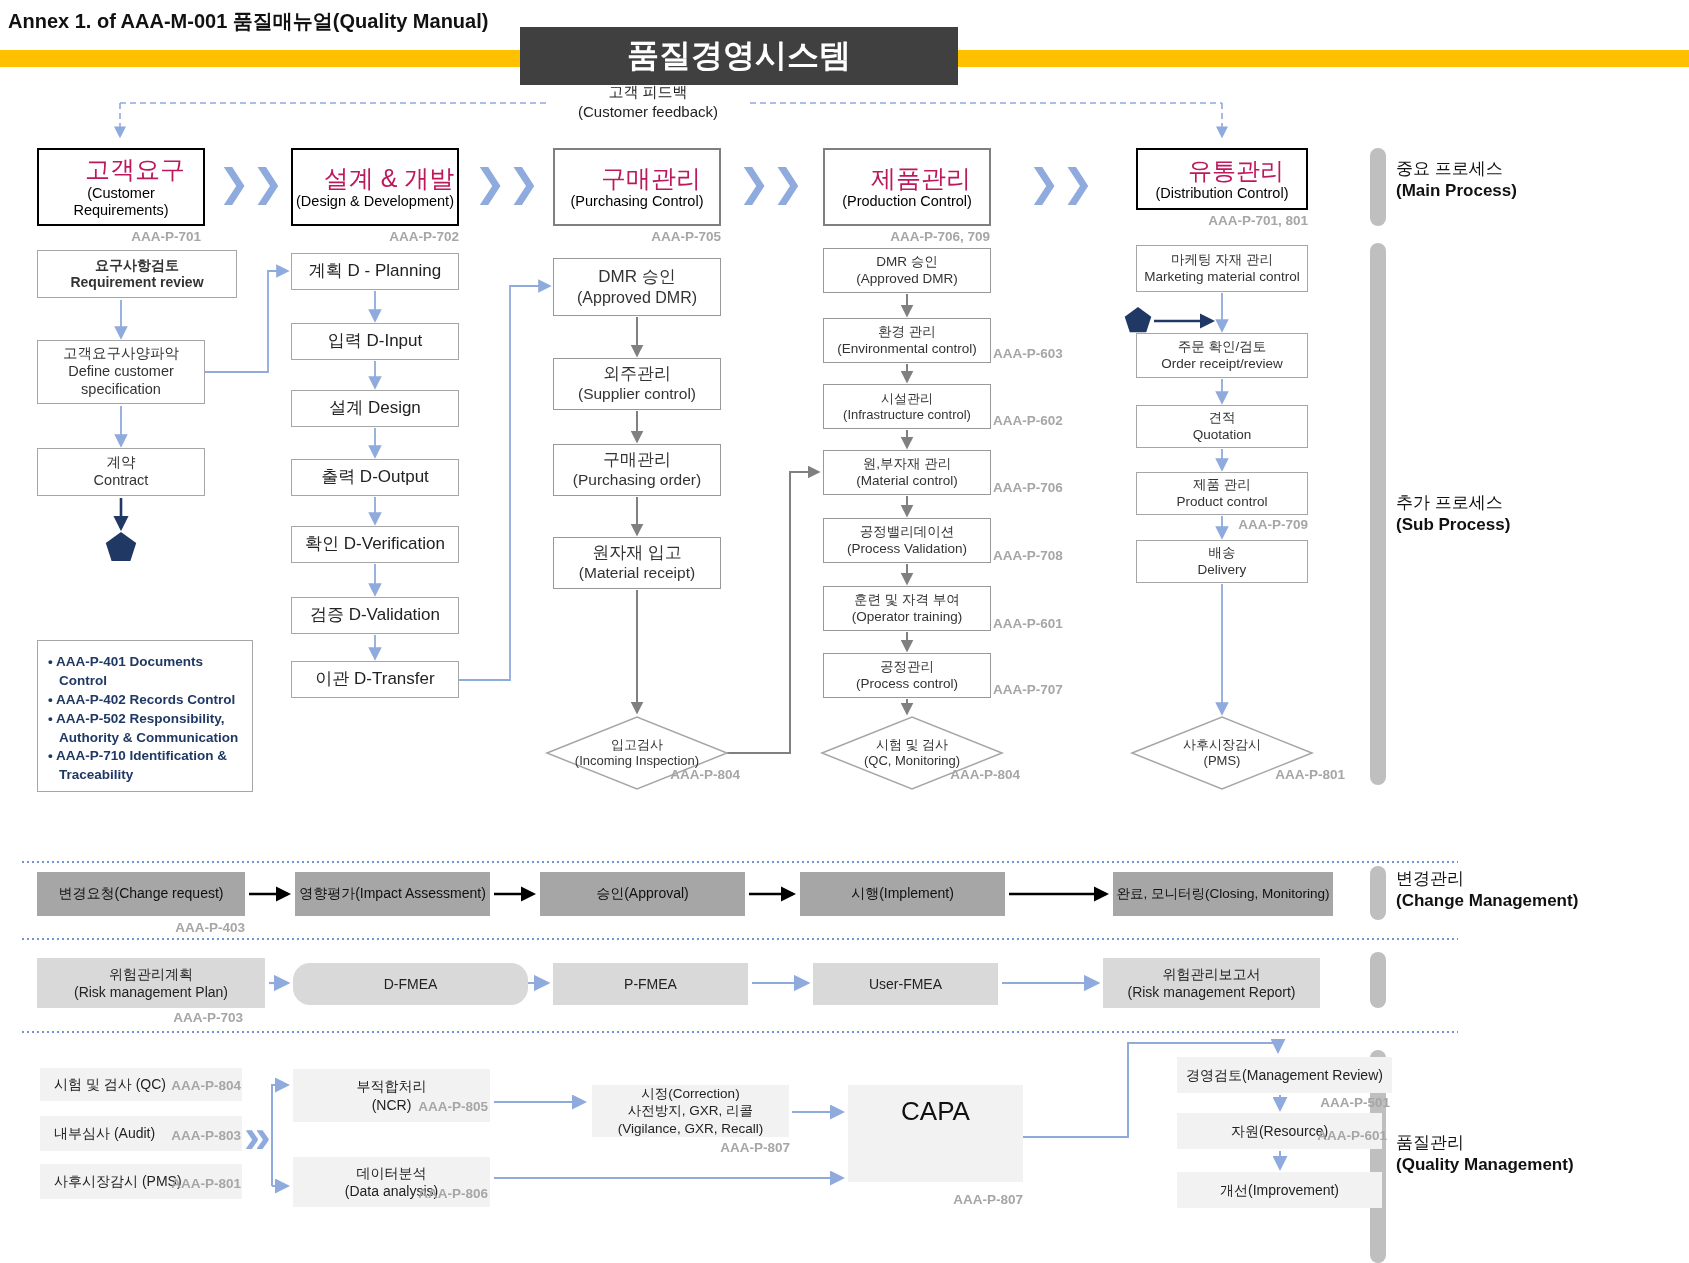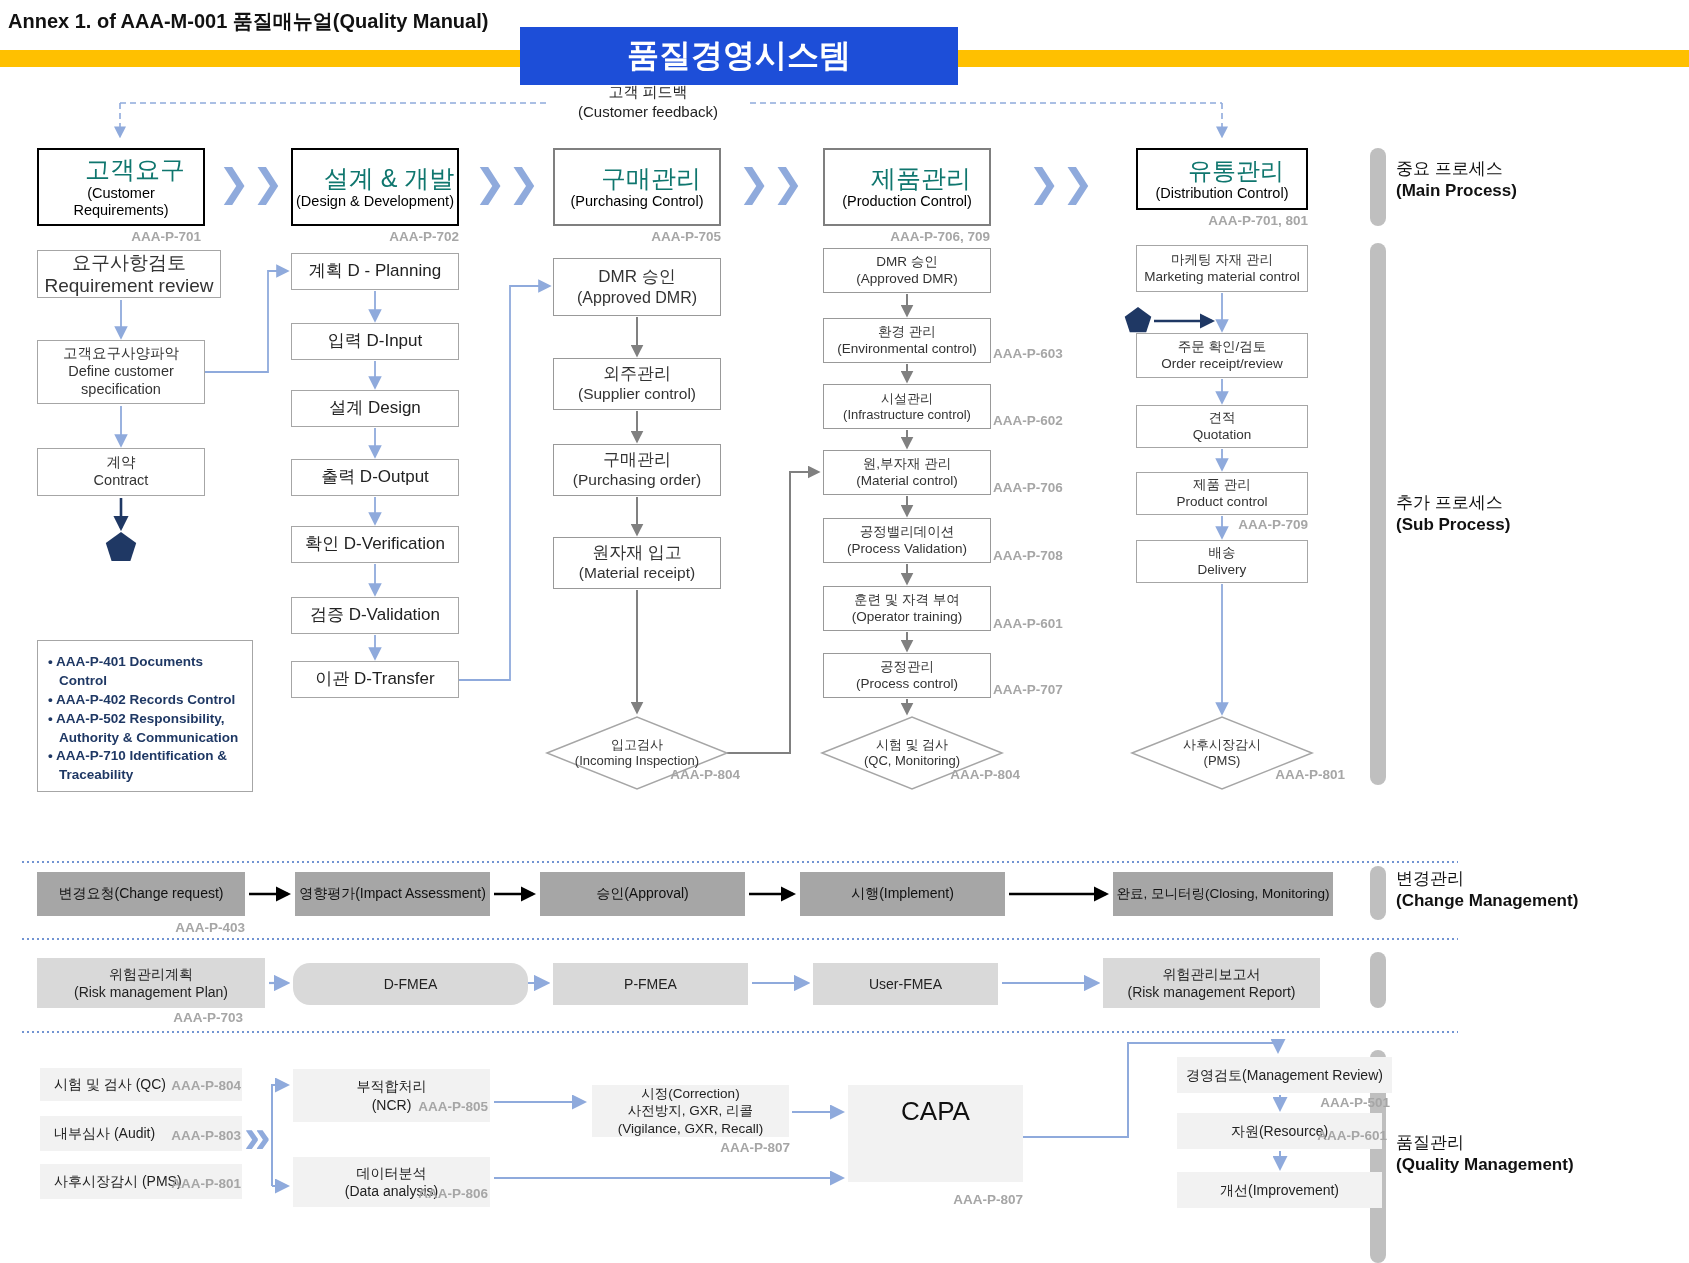--- a/index.html
+++ b/index.html
@@ -4,32 +4,32 @@
 <style>
   html,body{margin:0;padding:0;background:#fff;}
   #canvas{position:relative;width:1689px;height:1263px;background:#fff;overflow:hidden;
     font-family:"Liberation Sans","DejaVu Sans",sans-serif;color:#222;}
   svg.overlay{position:absolute;left:0;top:0;z-index:1;}
   .box{position:absolute;z-index:2;background:#fff;border:1.5px solid #A6A6A6;box-sizing:border-box;
     display:flex;flex-direction:column;align-items:center;justify-content:center;text-align:center;line-height:1.22;}
   .box .ko{color:#333;}
   .box .en{color:#333;}
   .mainbox{border:2.5px solid #000;}
-  .mainbox .ko{font-size:25px;color:#0f766e;margin-left:28px;}
+  .mainbox .ko{font-size:25px;color:#be185d;margin-left:28px;}
   .mainbox .en{font-size:14.5px;color:#000;}
   .graymain{border:2px solid #7F7F7F;}
   .pp{border:1.5px solid #999;}
   .code{position:absolute;z-index:3;color:#A6A6A6;font-weight:700;font-size:13.5px;white-space:nowrap;text-align:right;}
   .sidebar{position:absolute;z-index:2;width:16px;background:#BFBFBF;border-radius:8px;}
   .sidelabel{position:absolute;z-index:2;font-size:17px;color:#111;line-height:1.3;}
   .sidelabel .en{font-weight:700;}
   .chev{position:absolute;z-index:2;color:#8FAADC;font-weight:700;font-size:38px;letter-spacing:2px;line-height:1;}
   .dtext{position:absolute;z-index:2;display:flex;flex-direction:column;align-items:center;justify-content:center;
     text-align:center;font-size:13px;color:#333;line-height:1.25;}
-  .banner{position:absolute;z-index:4;background:#1d4ed8;color:#fff;display:flex;align-items:center;justify-content:center;
+  .banner{position:absolute;z-index:4;background:#404040;color:#fff;display:flex;align-items:center;justify-content:center;
     font-size:32px;font-weight:700;}
   .ybar{position:absolute;z-index:3;background:#FFC000;}
   .annex{position:absolute;z-index:2;font-size:20px;font-weight:700;color:#111;}
   .feedback{position:absolute;z-index:2;background:#fff;text-align:center;font-size:15px;color:#222;line-height:1.35;}
   .docs{position:absolute;z-index:2;background:#fff;border:1.5px solid #A6A6A6;box-sizing:border-box;
     padding:12px 10px;font-size:13.5px;font-weight:700;color:#1F3864;line-height:1.4;}
   .docs .doc-item{padding-left:11px;text-indent:-11px;}
   .gbox{position:absolute;z-index:2;background:#A6A6A6;border:none;display:flex;align-items:center;justify-content:center;
     text-align:center;font-size:14px;color:#111;}
   .lgbox{position:absolute;z-index:2;background:#D9D9D9;border:none;display:flex;flex-direction:column;align-items:center;
@@ -205,21 +205,21 @@
     <div class="ko">변경관리</div>
     <div class="en">(Change Management)</div>
   </div>
   <div class="sidebar" style="left:1370px;top:952px;height:56px;"></div>
   <div class="sidebar" style="left:1370px;top:1050px;height:213px;"></div>
   <div class="sidelabel" style="left:1396px;top:1132px;">
     <div class="ko">품질관리</div>
     <div class="en">(Quality Management)</div>
   </div>
 
-  <div class="box" style="left:37px;top:250px;width:184px;height:48px;font-size:19px;">
+  <div class="box" style="left:37px;top:250px;width:200px;height:48px;font-size:14px;font-weight:bold;">
     <span class="ko">요구사항검토</span>
     <span class="en">Requirement review</span>
   </div>
   <div class="box" style="left:37px;top:340px;width:168px;height:64px;font-size:14.5px;">
     <span class="ko">고객요구사양파악</span>
     <span class="en">Define customer specification</span>
   </div>
   <div class="box" style="left:37px;top:448px;width:168px;height:48px;font-size:14.5px;">
     <span class="ko">계약</span>
     <span class="en">Contract</span>

